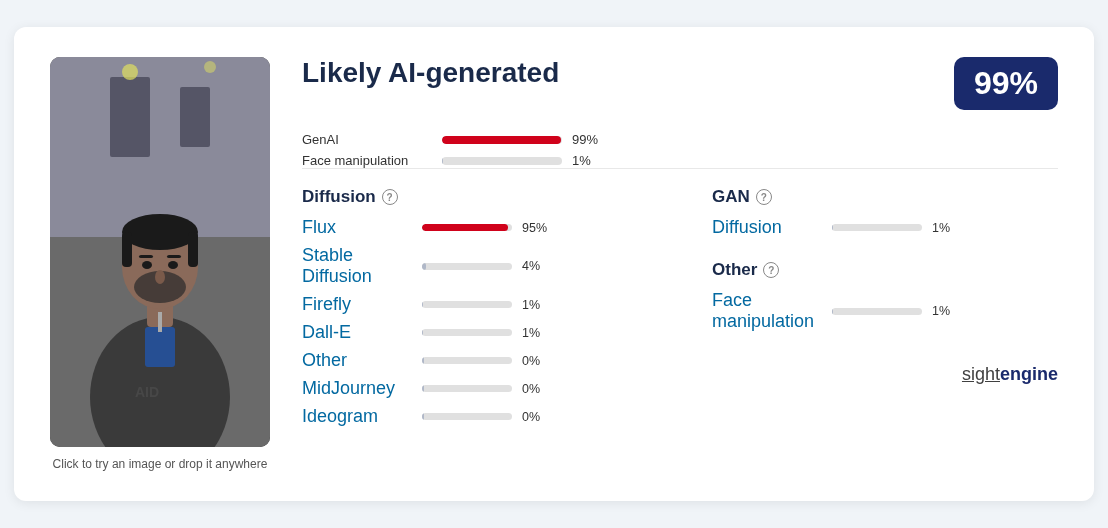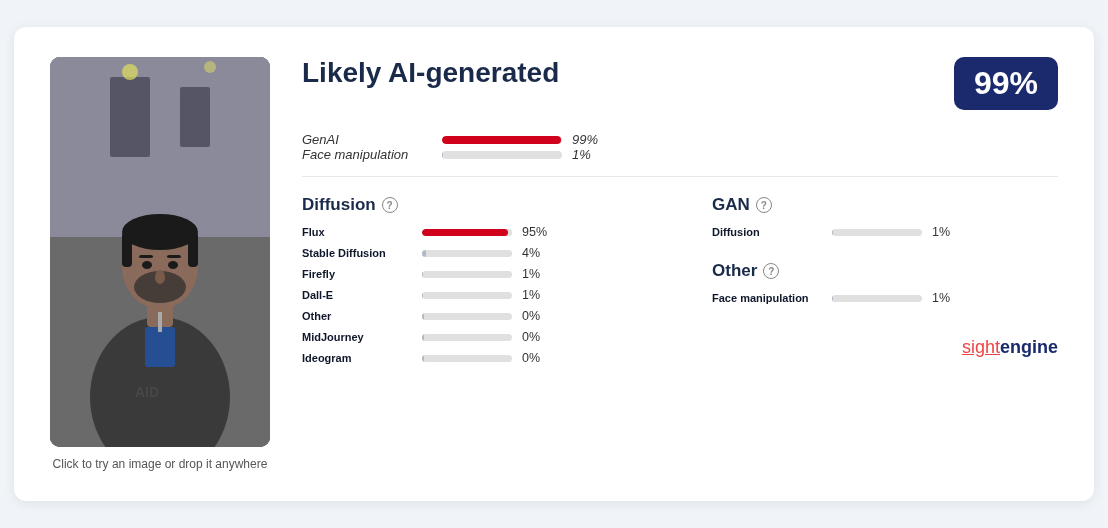--- a/index.html
+++ b/index.html
@@ -73,23 +73,22 @@
       font-weight: 700;
       border-radius: 10px;
       padding: 8px 20px;
       min-width: 100px;
       text-align: center;
     }
     
     .top-metrics {
       display: flex;
       flex-direction: column;
+      gap: 6px;
       border-bottom: 1px solid #e8e8e8;
-      padding-bottom: 14px;
-      font-style: italic;
     }
     .metric-row {
       display: flex;
       align-items: center;
       gap: 10px;
     }
     .metric-label {
       width: 130px;
       font-size: 13px;
       color: #333;
@@ -150,23 +149,22 @@
       flex-direction: column;
       gap: 7px;
     }
     .sub-metric-row {
       display: flex;
       align-items: center;
       gap: 10px;
     }
     .sub-label {
       width: 110px;
-      font-size: 11px;
-      color: #0f172a;
-      font-weight: bold;
+      font-size: 18px;
+      color: #0369a1;
     }
     .sub-bar-container {
       width: 90px;
       height: 7px;
       background: #e0e0e0;
       border-radius: 4px;
       overflow: hidden;
     }
     .sub-bar-fill {
       height: 100%;
@@ -193,21 +191,21 @@
     }
     .brand {
       font-size: 18px;
       color: #555;
     }
     .brand span.brand-bold {
       font-weight: 700;
       color: #1a2a6c;
     }
     .brand span.brand-sight {
-      color: #ef4444;
+      color: #404040;
       font-weight: 300;
       text-decoration: underline;
     }
   </style>
 </head>
 <body>
 
 <div class="card">
 
   <div class="image-panel">

